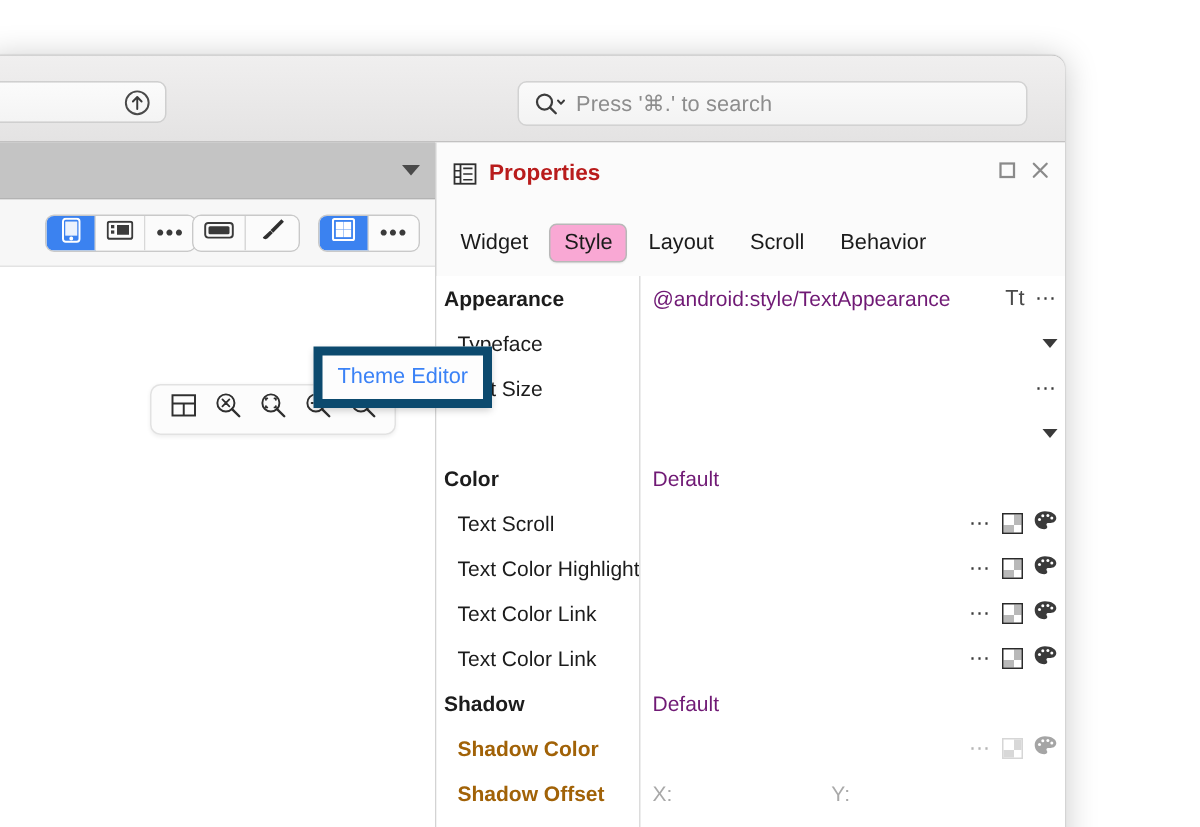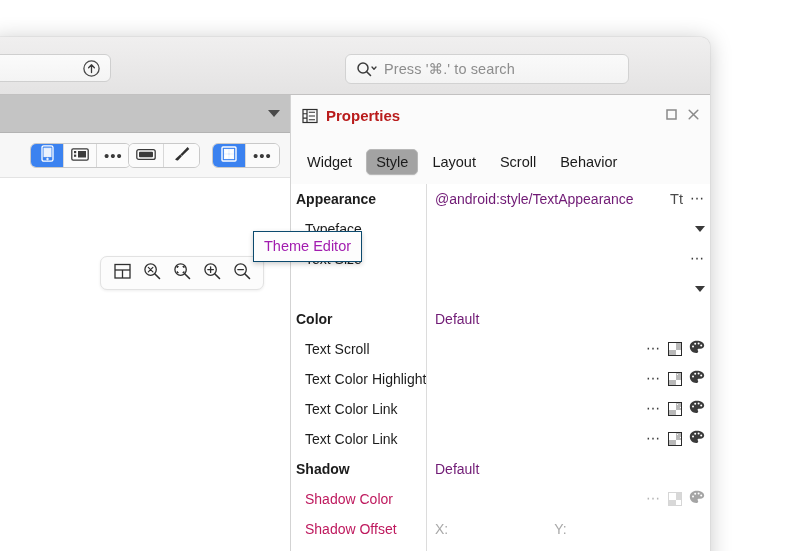--- a/index.html
+++ b/index.html
@@ -36,21 +36,21 @@
     background: linear-gradient(to bottom,#fbfbfb,#f4f4f4);
     border: 1px solid #cfcfcf;
     border-radius: 6px;
   }
   .upload-icon {
     position: absolute; right: 9px; top: 4px;
     width: 19px; height: 19px;
   }
   .search-field {
     position: absolute; left: 355px; top: 17px;
-    width: 284px; height: 30px;
+    width: 340px; height: 30px;
     background: linear-gradient(to bottom,#fafafa,#f3f3f3);
     border: 1px solid #d2d2d2;
     border-radius: 6px;
     display: flex; align-items: center;
   }
   .search-icon { margin-left: 10px; width: 22px; height: 16px; flex: none; }
   .search-ph {
     font-size: 14.5px; color: #8d8d8d;
     margin-left: 6px; letter-spacing: 0.1px;
   }
@@ -131,27 +131,26 @@
     width: 30px; height: 30px;
     display: flex; align-items: center; justify-content: center;
   }
 
   
   #tooltip {
     position: absolute;
     left: 219px; top: 194px;
     padding: 6px 10px 7px;
     background: #fdfdfd;
-    border: 1px solid #0c4a6e;
+    border: 6px solid #0c4a6e;
     box-shadow: 0 2px 5px rgba(0,0,0,0.2);
     font-size: 14.5px;
-    color: #a21caf;
+    color: #3b82f6;
     white-space: nowrap;
     z-index: 40;
-    margin-left: 44px;
   }
 
   
   #props {
     position: absolute; left: 300px; top: 58px;
     width: 420px; height: 502px;
     background: #fbfbfb;
     border-left: 1px solid #d3d3d3;
   }
   #props-head {
@@ -175,21 +174,21 @@
     padding-left: 4px;
   }
   .tab {
     font-size: 14.5px; color: #1b1b1b;
     padding: 4px 9px;
     border: 1px solid transparent;
     border-radius: 5px;
     margin: 0 2px;
   }
   .tab.active {
-    background: #a3a3a3;
+    background: #f9a8d4;
     border-color: #b8b8b8;
     box-shadow: 0 1px 1px rgba(0,0,0,0.05);
   }
 
   
   #ptable {
     position: absolute; left: 0; top: 89px;
     width: 420px; height: 413px;
     background: #ffffff;
     overflow: hidden;
@@ -207,21 +206,21 @@
   .plabel {
     position: absolute; left: 0; top: 0;
     width: 135px; height: 30px;
     display: flex; align-items: center;
     font-size: 14px; color: #1c1c1c;
     white-space: nowrap; overflow: hidden;
   }
   .prow.group .plabel { font-weight: bold; padding-left: 5px; text-align: center; }
   .prow.child .plabel { padding-left: 14px; }
   .prow.dim .plabel,
-  .prow.dim .pvalue { color: #be185d; }
+  .prow.dim .pvalue { color: #a16207; font-weight: bold; }
   .pvalue {
     position: absolute; left: 144px; top: 0;
     height: 30px; width: 215px;
     display: flex; align-items: center;
     font-size: 14px; color: #701a75;
     white-space: nowrap; overflow: hidden;
   }
   .pxy {
     position: absolute; left: 144px; top: 0;
     height: 30px; width: 260px;

